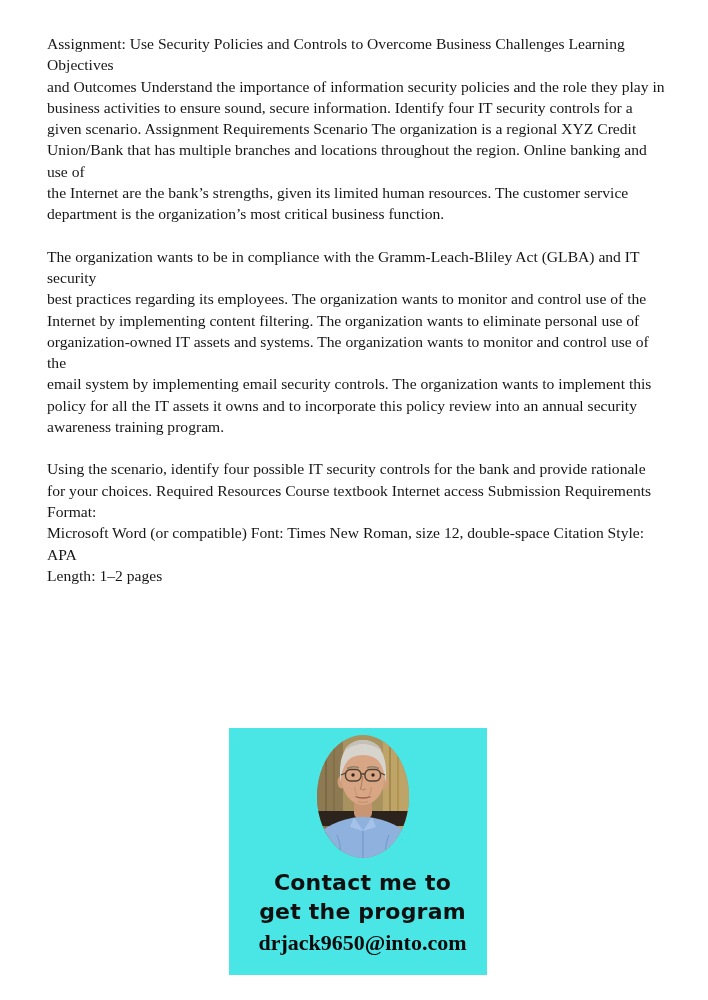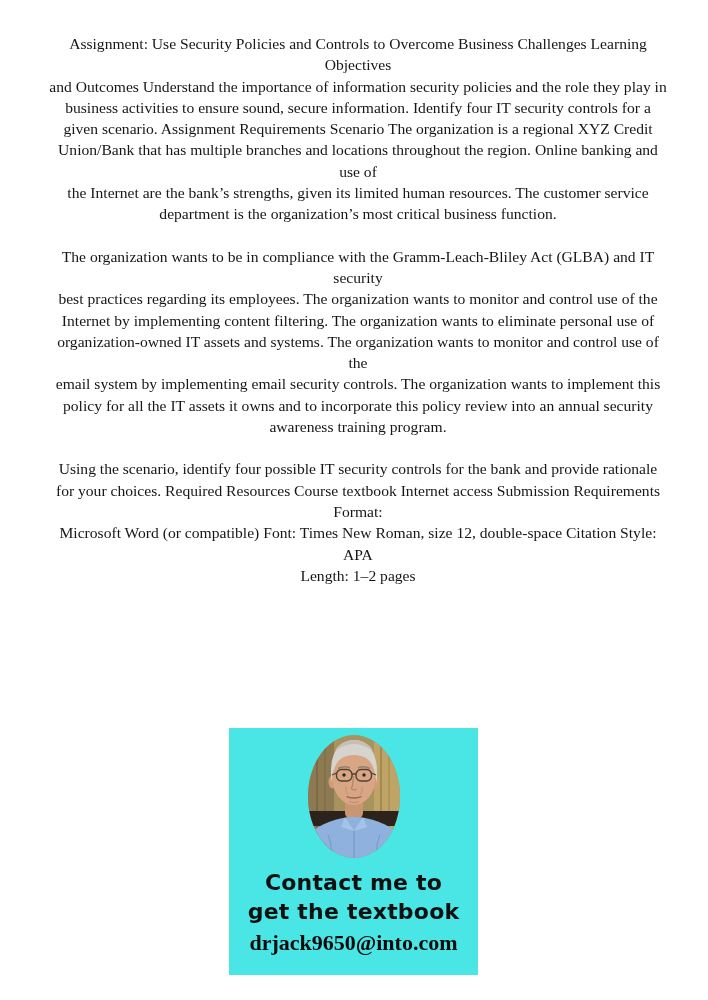--- a/index.html
+++ b/index.html
@@ -19,21 +19,20 @@
     left: 47px;
     top: 33px;
     width: 622px;
     color: #161616;
     font-size: 15.6px;
     line-height: 21.3px;
   }
   .doc p {
     margin: 0 0 21px 0;
     white-space: pre-line;
-    text-align: center;
   }
   .promo {
     position: absolute;
     left: 229px;
     top: 728px;
     width: 249px;
     height: 247px;
     display: flex;
     flex-direction: column;
     align-items: center;
@@ -81,21 +80,21 @@
 organization-owned IT assets and systems. The organization wants to monitor and control use of the
 email system by implementing email security controls. The organization wants to implement this
 policy for all the IT assets it owns and to incorporate this policy review into an annual security
 awareness training program.</p>
   <p>Using the scenario, identify four possible IT security controls for the bank and provide rationale
 for your choices. Required Resources Course textbook Internet access Submission Requirements Format:
 Microsoft Word (or compatible) Font: Times New Roman, size 12, double-space Citation Style: APA
 Length: 1–2 pages</p>
 </div>
 
-<div class="promo" style="background-color: rgb(74, 229, 229); color: rgb(16, 16, 16);">
+<div class="promo" style="background-color: rgb(74, 229, 229); color: rgb(16, 16, 16); padding-left: 9px;">
   <svg class="photo" viewBox="0 0 92 123" xmlns="http://www.w3.org/2000/svg" role="img">
     <defs>
       <clipPath id="ovalClip">
           <ellipse cx="46" cy="61.5" rx="46" ry="61.5"></ellipse>
         </clipPath>
     </defs>
     <g clip-path="url(#ovalClip)">
 
       <rect x="0" y="0" width="92" height="123" fill="#a8925e"></rect>
       <rect x="0" y="0" width="26" height="123" fill="#8d7a52"></rect>
@@ -138,15 +137,15 @@
 
       <path d="M 45.5 41 C 45 47 44.5 51 43.5 53.5 C 44.5 55.5 47.5 55.5 48.5 53.5" stroke="#b07f5c" stroke-width="1.1" fill="none"></path>
       <path d="M 38 52 C 37.5 55.5 38.5 58 40 60" stroke="#c08f6b" stroke-width="0.9" fill="none"></path>
       <path d="M 54 52 C 54.5 55.5 53.5 58 52 60" stroke="#c08f6b" stroke-width="0.9" fill="none"></path>
 
       <path d="M 38.5 61.5 C 42 63.5 50 63.5 53.5 61.5" stroke="#9c604a" stroke-width="1.4" fill="none"></path>
       <path d="M 41 66.5 C 43.5 67.8 48.5 67.8 51 66.5" stroke="#bd8a68" stroke-width="0.9" fill="none"></path>
     </g>
   </svg>
   <div class="promo-line first">Contact me to</div>
-  <div class="promo-line">get the textbook</div>
+  <div class="promo-line">get the program</div>
   <div class="promo-email">drjack9650@into.com</div>
 </div>
 
 </body></html>

